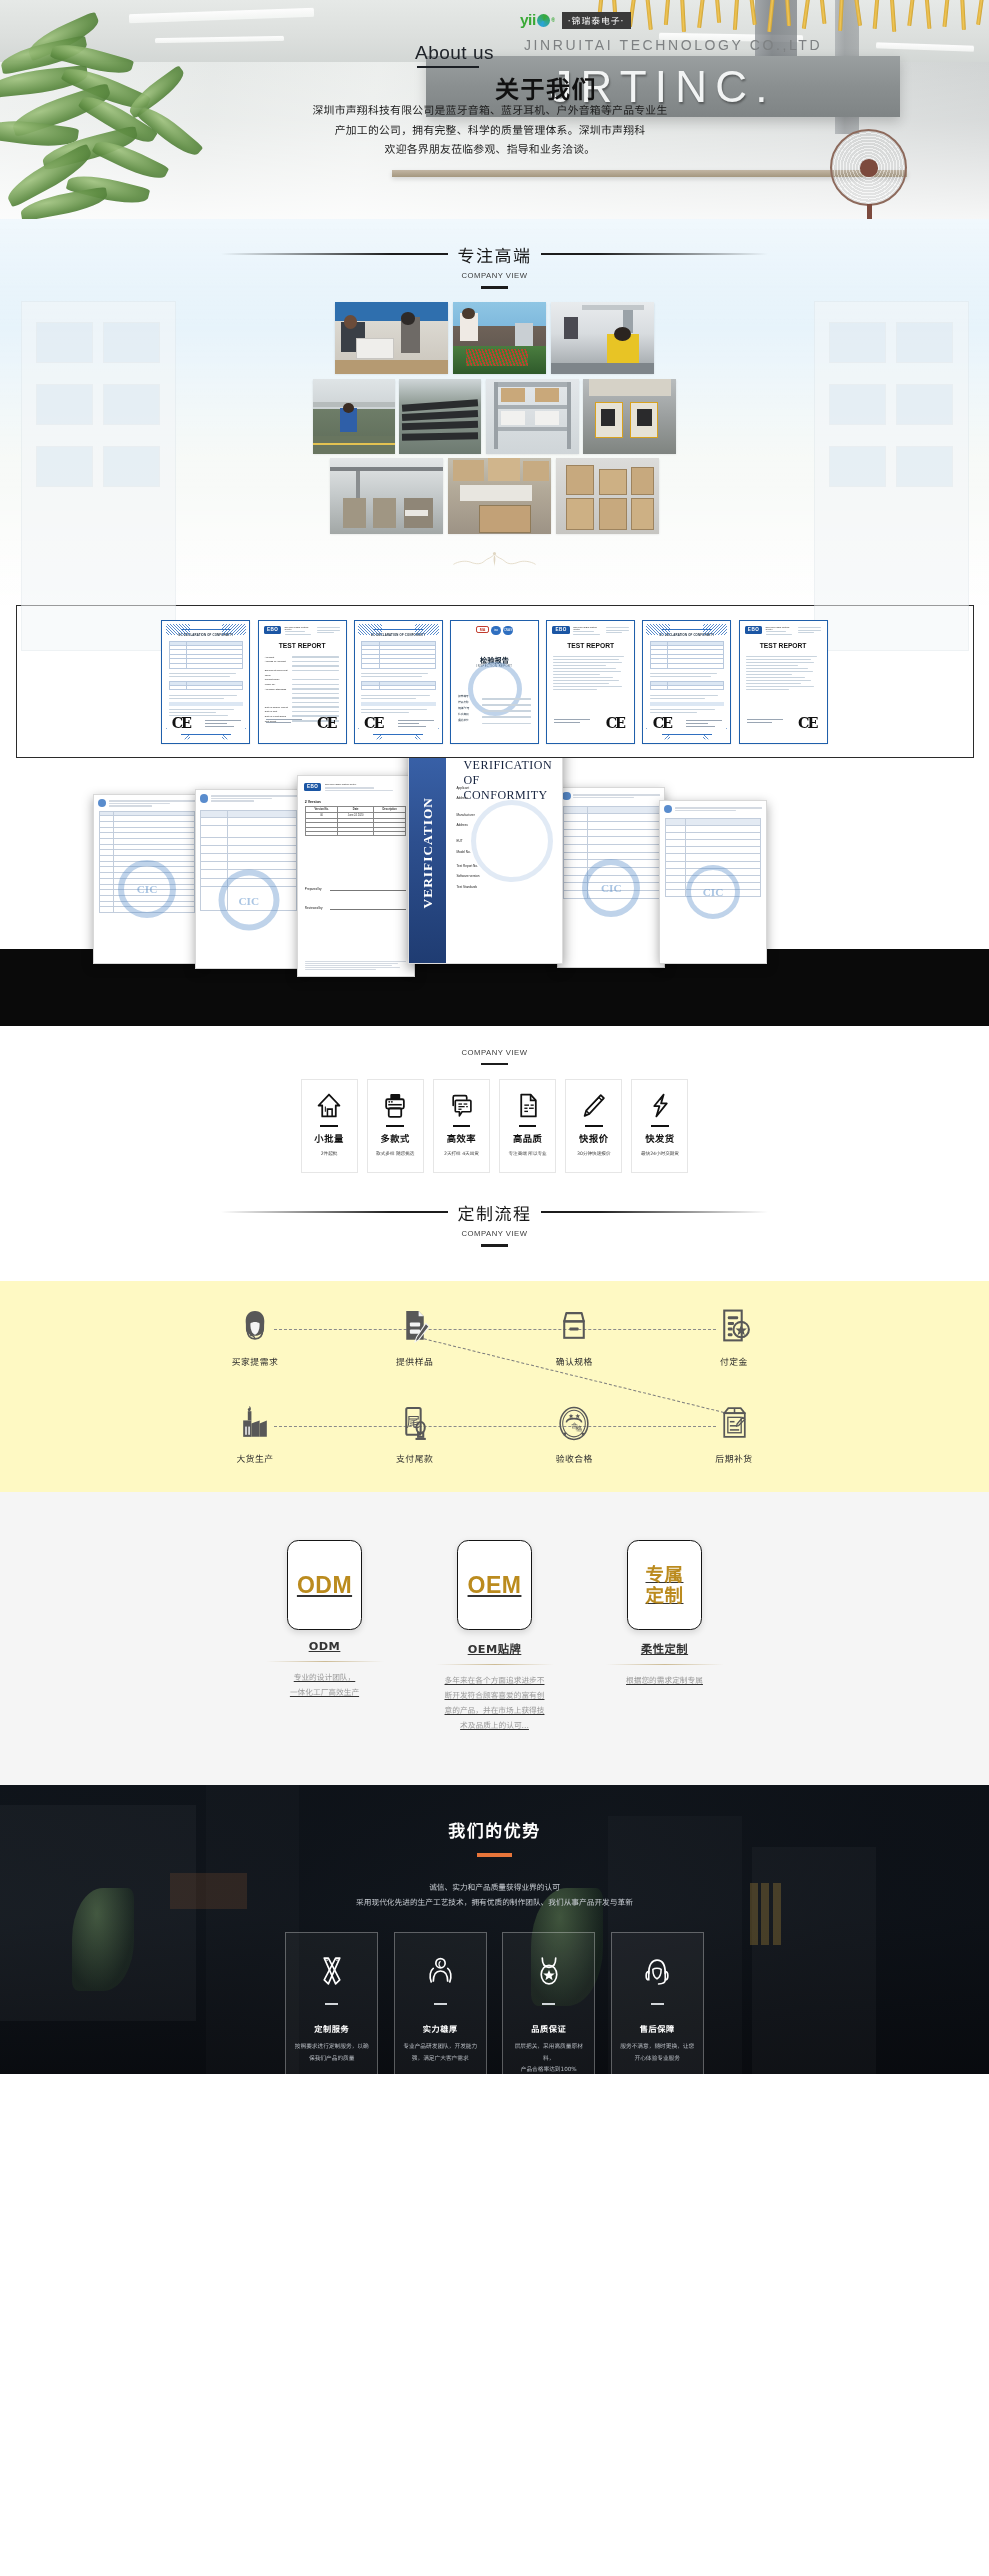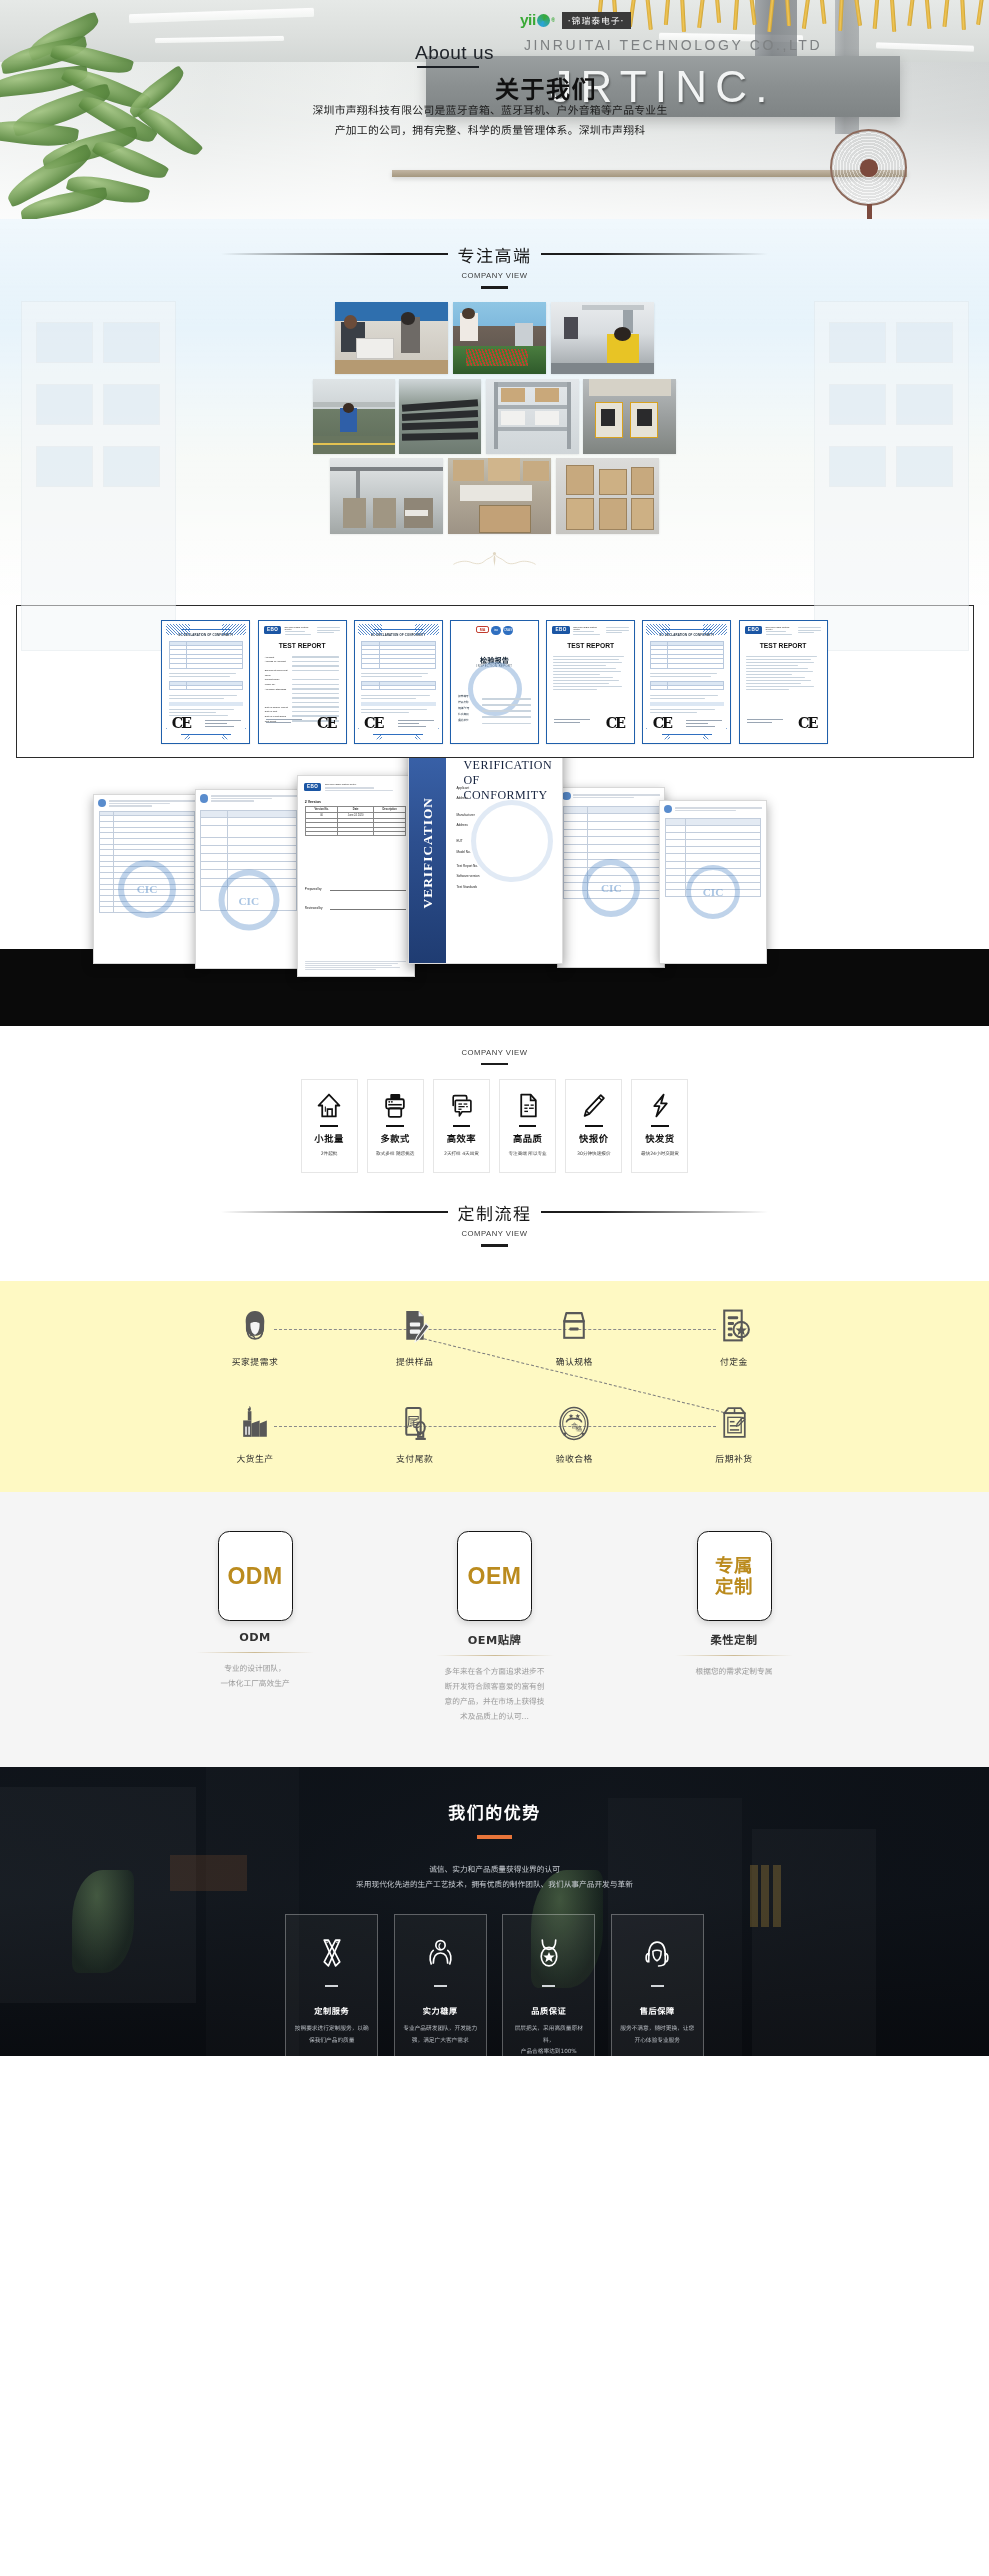--- a/index.html
+++ b/index.html
@@ -284,21 +284,21 @@
     border-top: 1px dashed #8a8a8a; z-index:1;
   }
   .diaglink {
     position:absolute; right:49px; top:44px; width:319px; height:78px;
     border-top:1px dashed #7d7d7d; transform-origin: right top;
     transform: rotate(13.8deg); z-index:1;
   }
 
   
   .odm { width:989px; background:#f5f5f5; padding: 30px 0 34px; }
-  .odm-row { width:649px; margin:9px auto; display:flex; justify-content:space-between; }
+  .odm-row { width:649px; margin:18px auto; display:flex; justify-content:center;text-decoration:underline; }
   .odm-col { width:170px; text-align:center; }
   .odm-card {
     width:75px; height:90px; margin:0 auto; background:#fff;
     border:1.5px solid #151515; border-radius:11.3px;
     display:flex; align-items:center; justify-content:center; flex-direction:column;
     box-shadow: 0 2.6px 6.2px rgba(0,0,0,.12);
   }
   .odm-card .big {
     font-size:23px; font-weight:bold; color:#bb8b1e; letter-spacing:0.5px;
     font-family:"Liberation Sans", sans-serif;
@@ -428,20 +428,21 @@
       <div class="leaf" style="left:155px;top:101px;width:72px;height:18.5px;transform:rotate(40deg)"></div>
     </div>
 
     <div class="aboutus-en">About us</div>
     <div class="aboutus-rule"></div>
     <div class="aboutus-cn">关于我们</div>
 
     <div class="hero-copy">
       <div>深圳市声翔科技有限公司是蓝牙音箱、蓝牙耳机、户外音箱等产品专业生</div>
       <div>产加工的公司，拥有完整、科学的质量管理体系。深圳市声翔科</div>
+      <div>欢迎各界朋友莅临参观、指导和业务洽谈。</div>
     </div>
 
     <div class="hero-shelf"></div>
     <div class="hero-fan">
       <div class="cage"></div>
       <div class="hub"></div>
       <div class="pole"></div>
     </div>
   </section>
 

